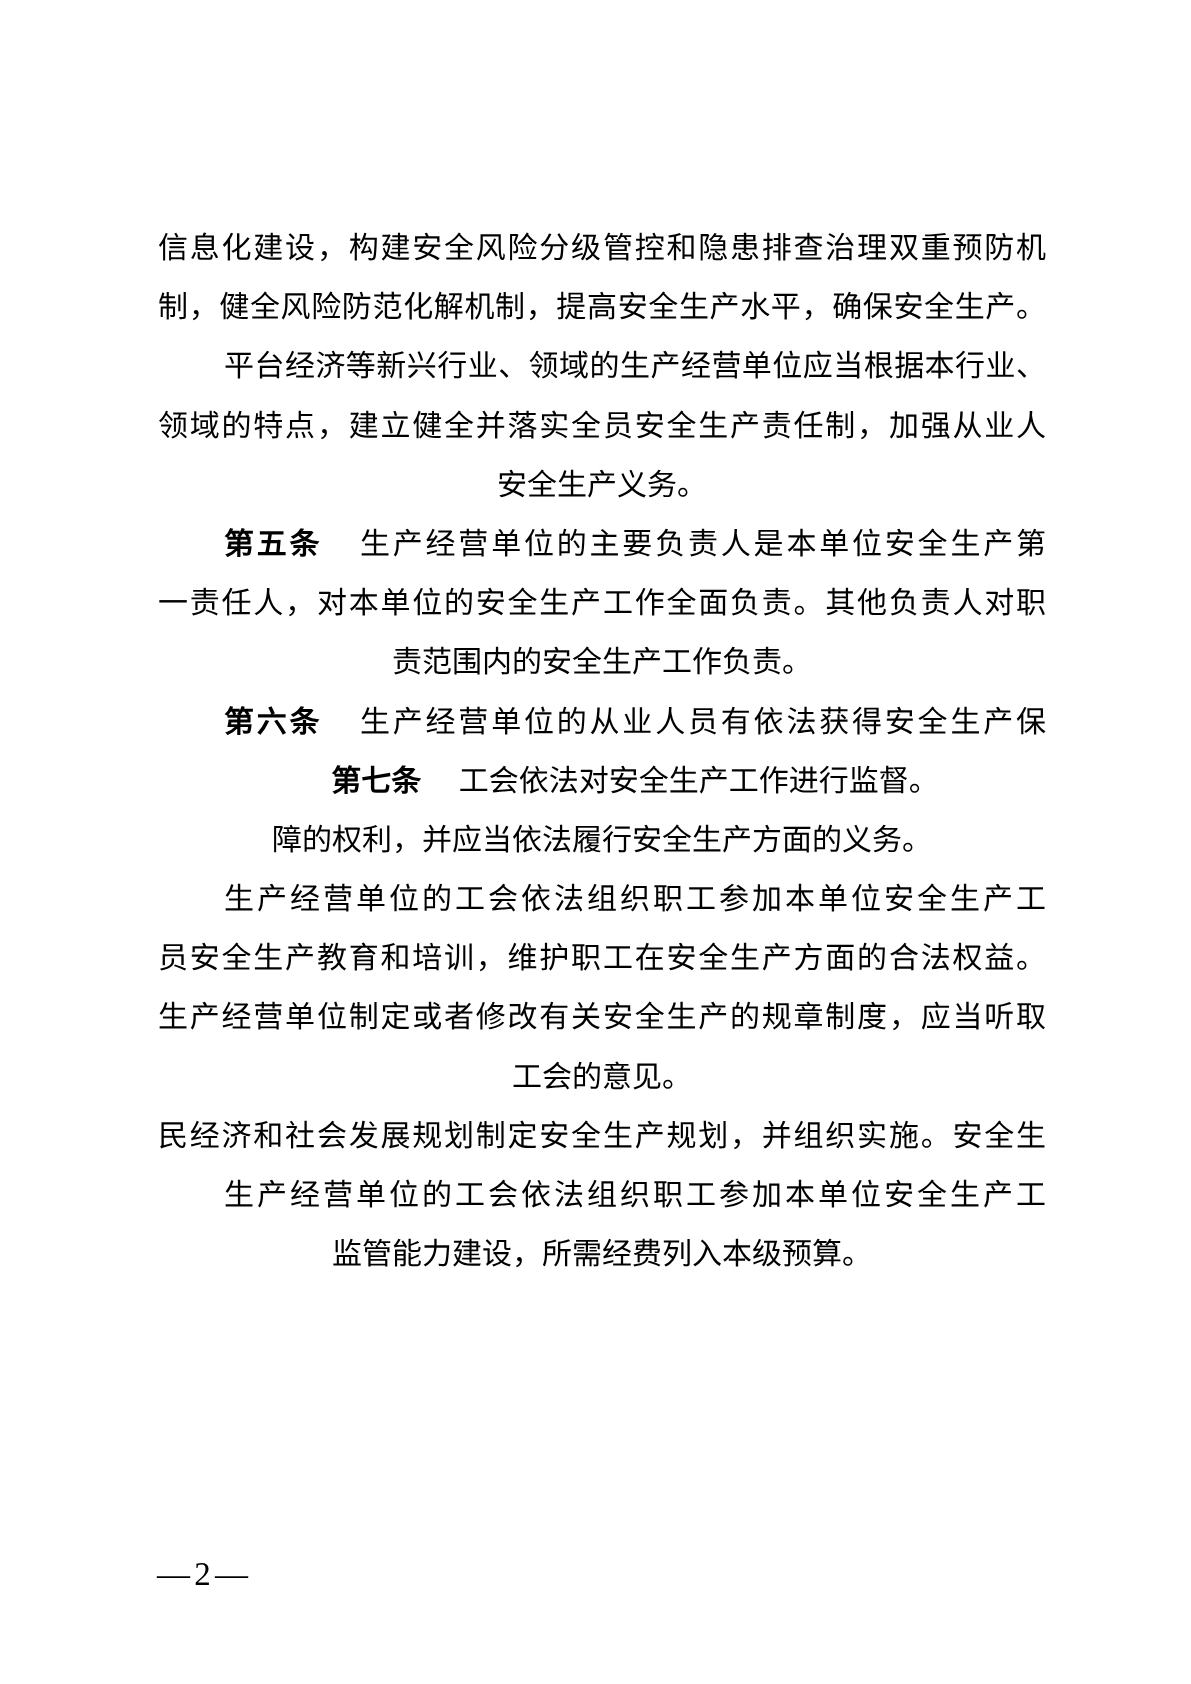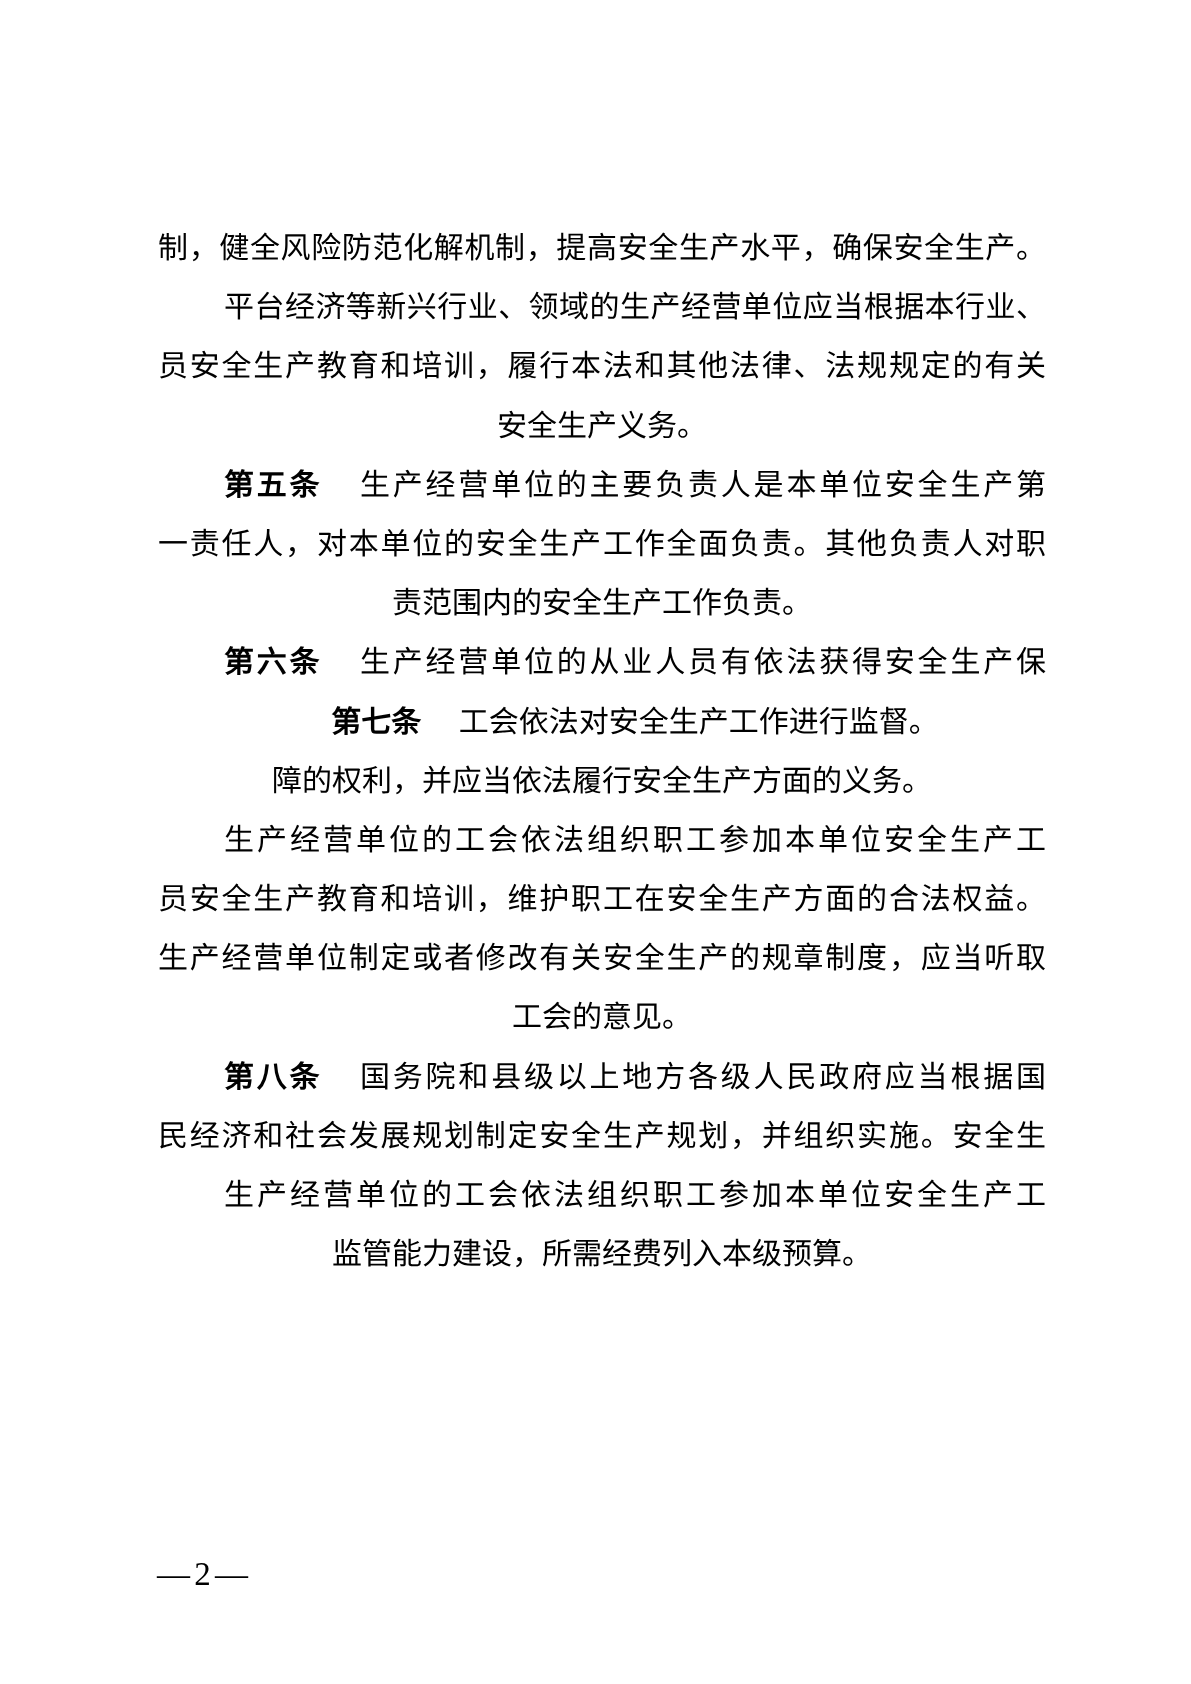--- a/index.html
+++ b/index.html
@@ -56,40 +56,40 @@
     font-family: "Liberation Serif", "DejaVu Serif", serif;
   }
 </style>
 </head>
 <body>
 
 <div class="page">
 
   <div class="doc-body">
 
+    <div class="line j"><span>信息化建设，构建安全风险分级管控和隐患排查治理双重预防机</span></div>
     <div class="line j"><span>制，健全风险防范化解机制，提高安全生产水平，确保安全生产。</span></div>
     <div class="line j ind"><span>平台经济等新兴行业、领域的生产经营单位应当根据本行业、</span></div>
-    <div class="line j"><span>员安全生产教育和培训，履行本法和其他法律、法规规定的有关</span></div>
+    <div class="line j"><span>领域的特点，建立健全并落实全员安全生产责任制，加强从业人</span></div>
     <div class="line"><span>安全生产义务。</span></div>
 
     <div class="line j ind"><span class="art">第五条</span><span>生产经营单位的主要负责人是本单位安全生产第</span></div>
     <div class="line j"><span>一责任人，对本单位的安全生产工作全面负责。其他负责人对职</span></div>
     <div class="line"><span>责范围内的安全生产工作负责。</span></div>
 
     <div class="line j ind"><span class="art">第六条</span><span>生产经营单位的从业人员有依法获得安全生产保</span></div>
     <div class="line ind"><span class="art">第七条</span><span>工会依法对安全生产工作进行监督。</span></div>
 
     <div class="line"><span>障的权利，并应当依法履行安全生产方面的义务。</span></div>
 
     <div class="line j ind"><span>生产经营单位的工会依法组织职工参加本单位安全生产工</span></div>
     <div class="line j"><span>员安全生产教育和培训，维护职工在安全生产方面的合法权益。</span></div>
     <div class="line j"><span>生产经营单位制定或者修改有关安全生产的规章制度，应当听取</span></div>
     <div class="line"><span>工会的意见。</span></div>
 
-    <div class="line j ind"><span class="art">第八条</span><span>国务院和县级以上地方各级人民政府应当根据国</span></div>
     <div class="line j"><span>民经济和社会发展规划制定安全生产规划，并组织实施。安全生</span></div>
 
     <div class="line j ind"><span>生产经营单位的工会依法组织职工参加本单位安全生产工</span></div>
     <div class="line"><span>监管能力建设，所需经费列入本级预算。</span></div>
 
   </div>
 
   <div class="page-footer">— 2 —</div>
 
 </div>

